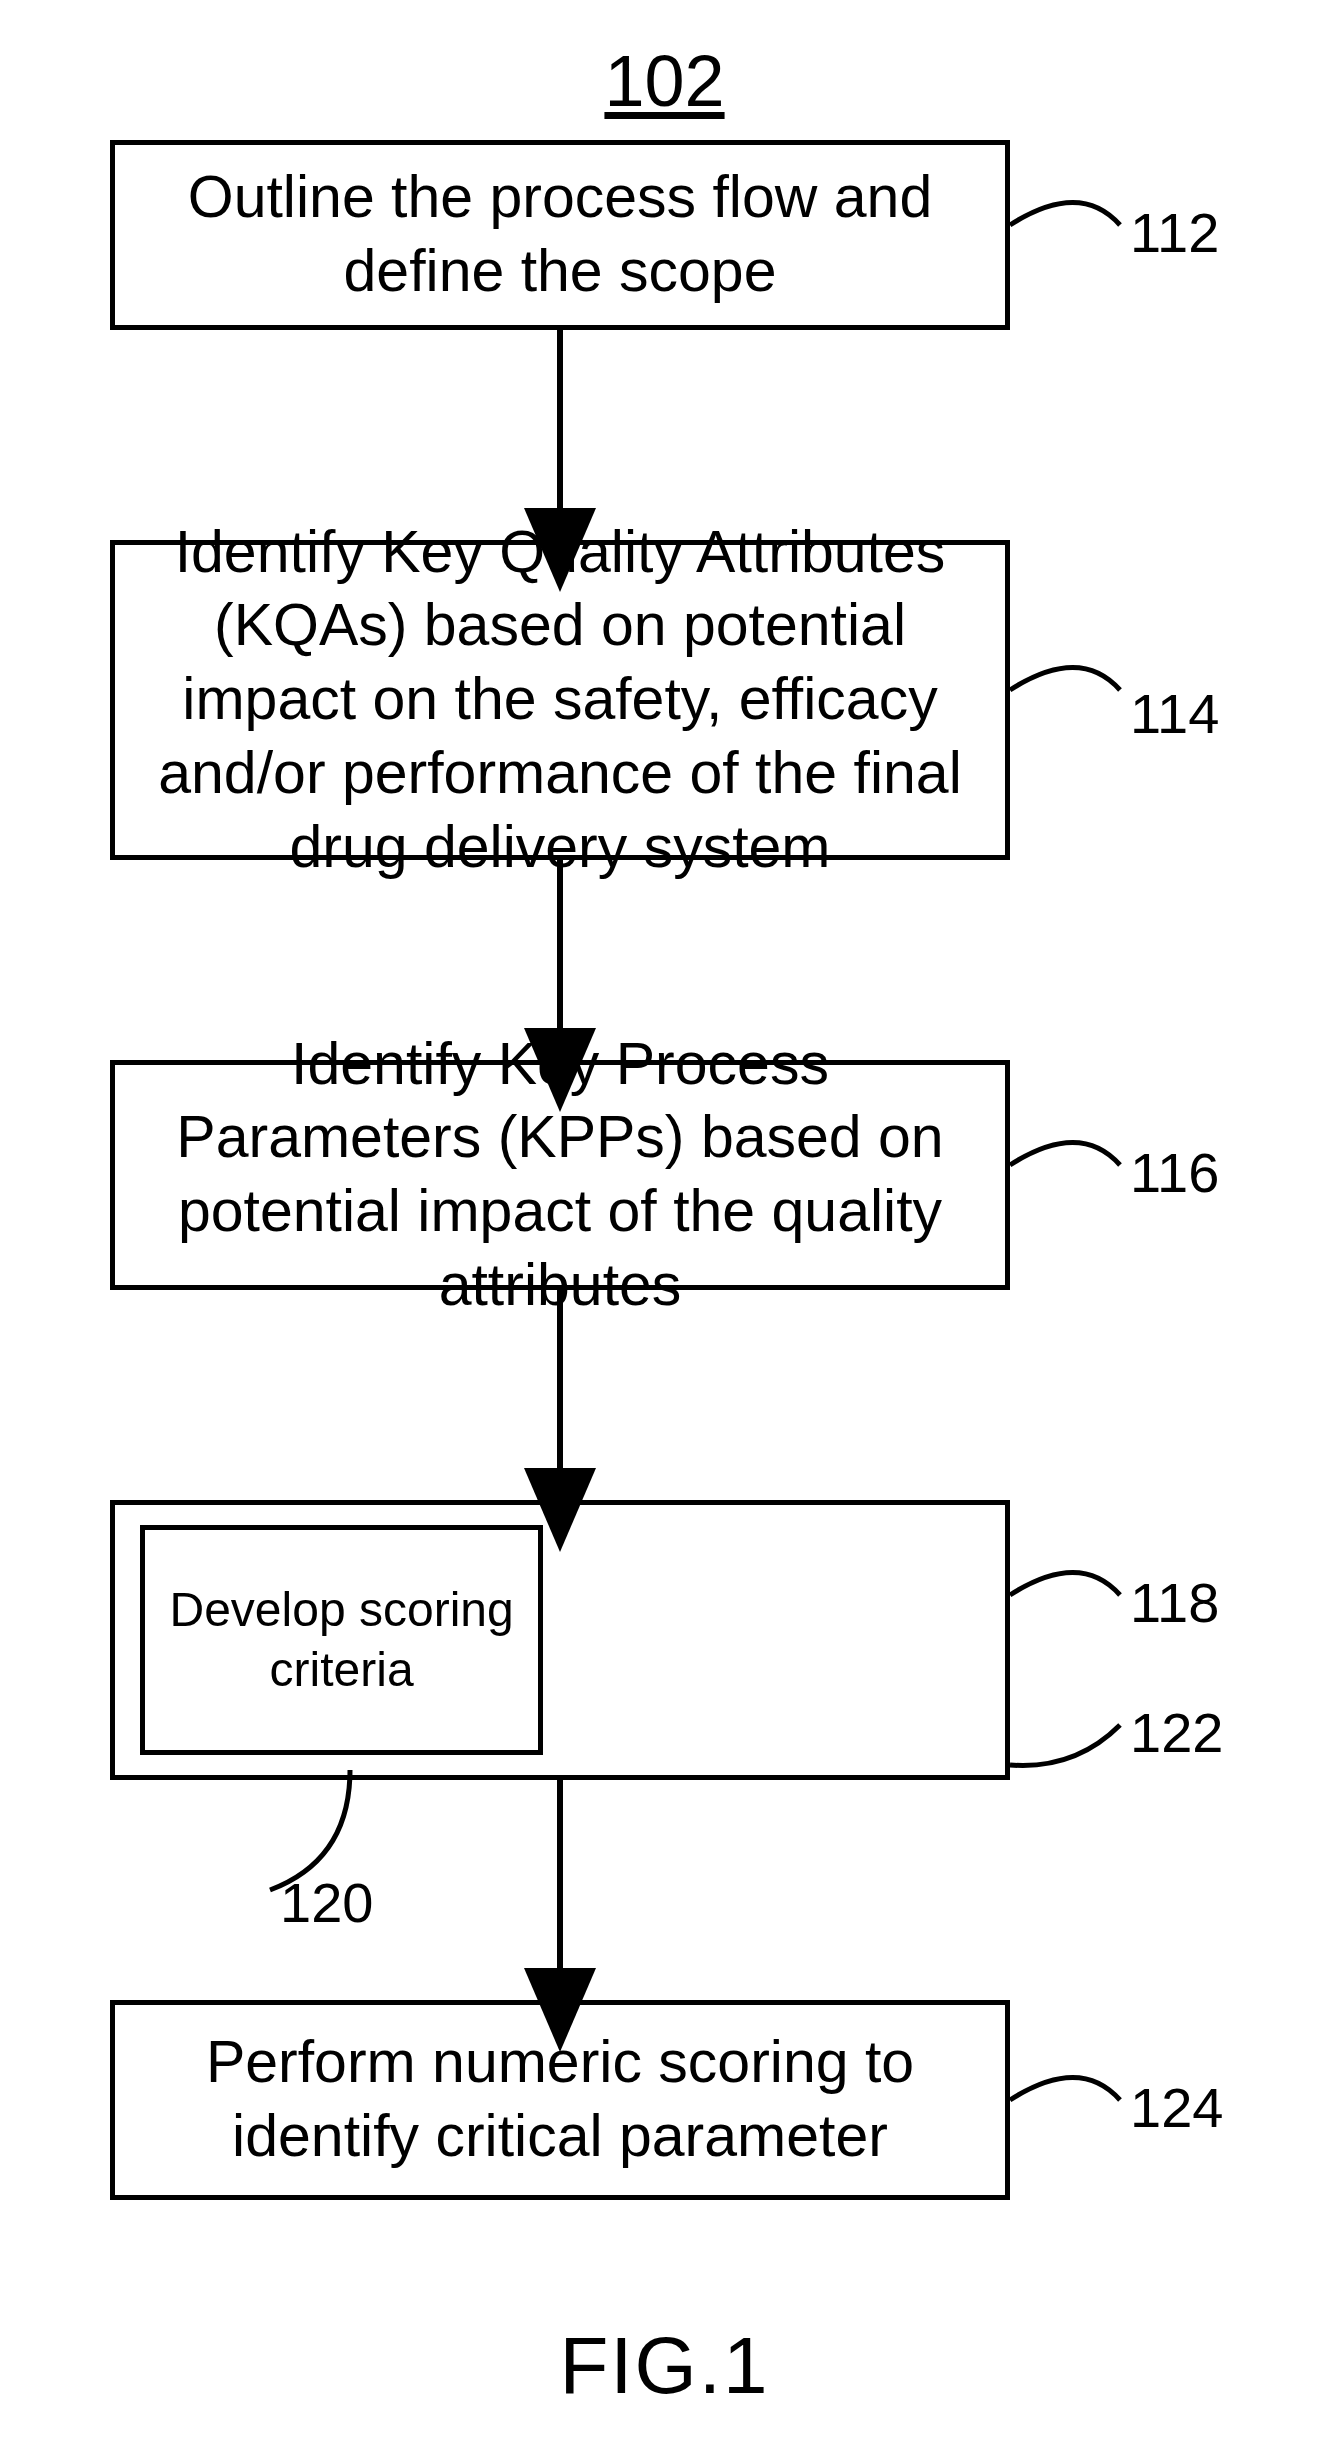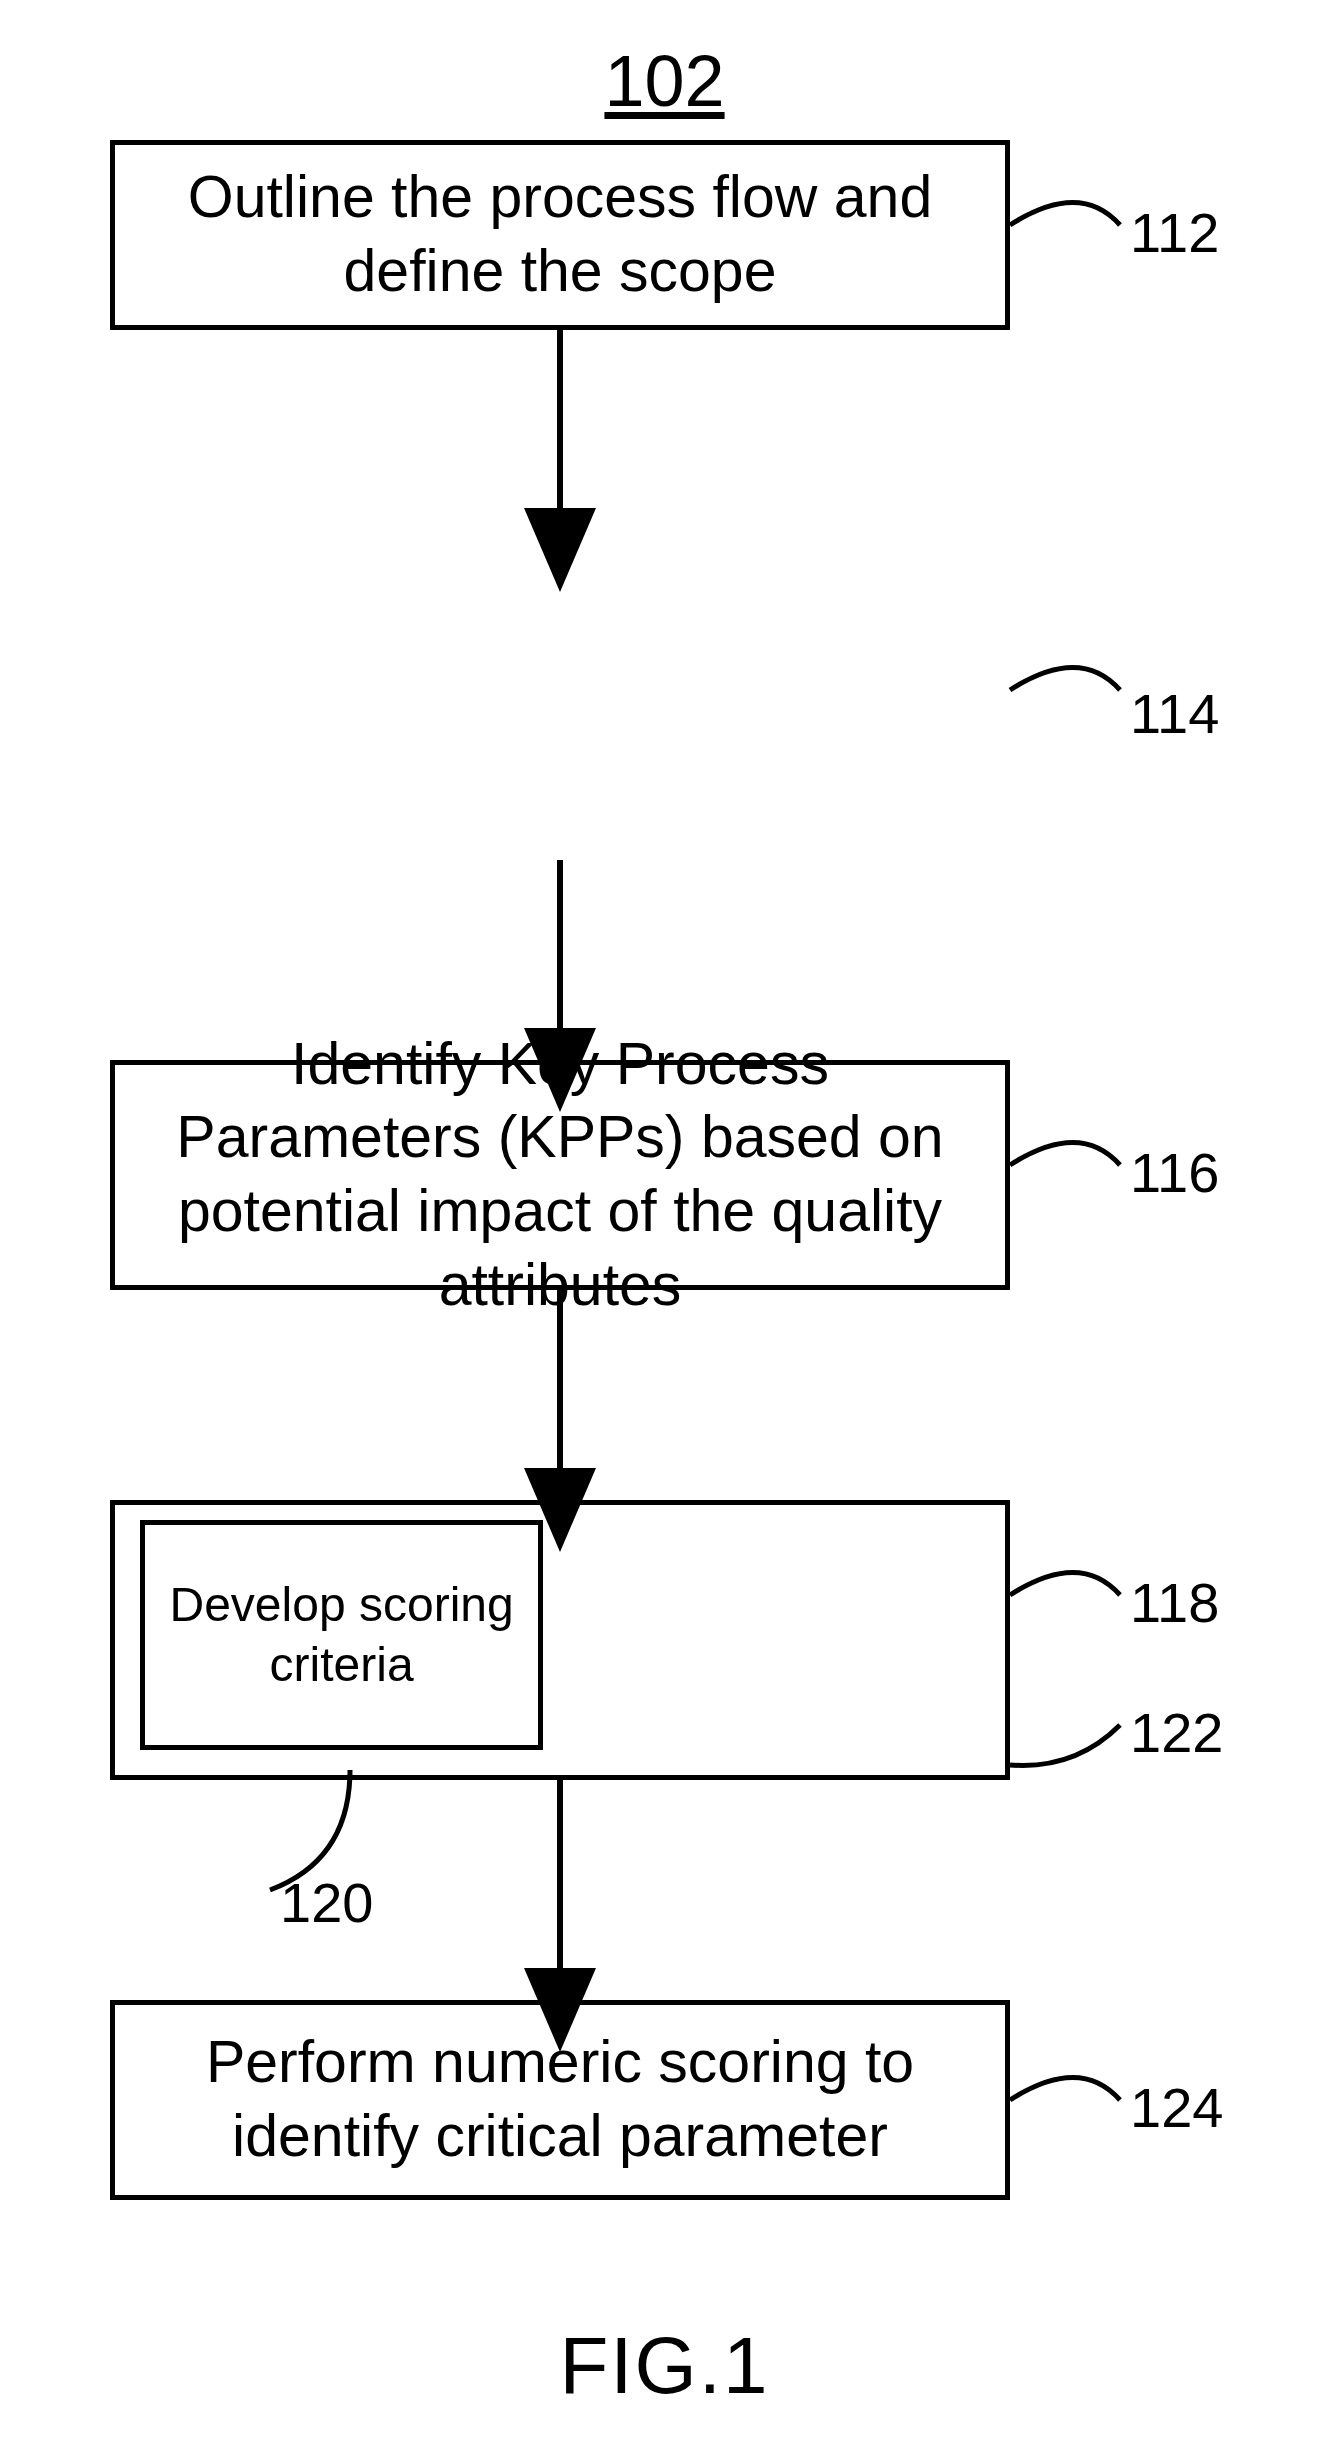--- a/index.html
+++ b/index.html
@@ -48,21 +48,21 @@
     padding: 10px 22px;
     box-sizing: border-box;
     height: 230px;
     width: 48%;
   }
   .outerbox {
     position: absolute;
     border: 5px solid #000;
     background: #fff;
     display: flex;
-    align-items: flex-end;
+    align-items: center;
     justify-content: space-between;
     padding: 25px;
     box-sizing: border-box;
   }
   .label {
     position: absolute;
     font-size: 56px;
   }
   .figcap {
     position: absolute;
@@ -76,20 +76,23 @@
 <body>
 
 <div class="page">
 
   <div class="title" style="top:40px;">102</div>
 
   <div class="box" style="left:110px; top:140px; width:900px; height:190px;">
     <span>Outline the process flow and define the scope</span>
   </div>
 
+  <div class="box" style="left:110px; top:540px; width:900px; height:320px;">
+    <span>Identify Key Quality Attributes (KQAs) based on potential impact on the safety, efficacy and/or performance of the final drug delivery system</span>
+  </div>
 
   <div class="box" style="left:110px; top:1060px; width:900px; height:230px;">
     <span>Identify Key Process Parameters (KPPs) based on potential impact of the quality attributes</span>
   </div>
 
   <div class="outerbox" style="left:110px; top:1500px; width:900px; height:280px;">
     <div class="innerbox">
       <span>Develop scoring criteria</span>
     </div>
   </div>

